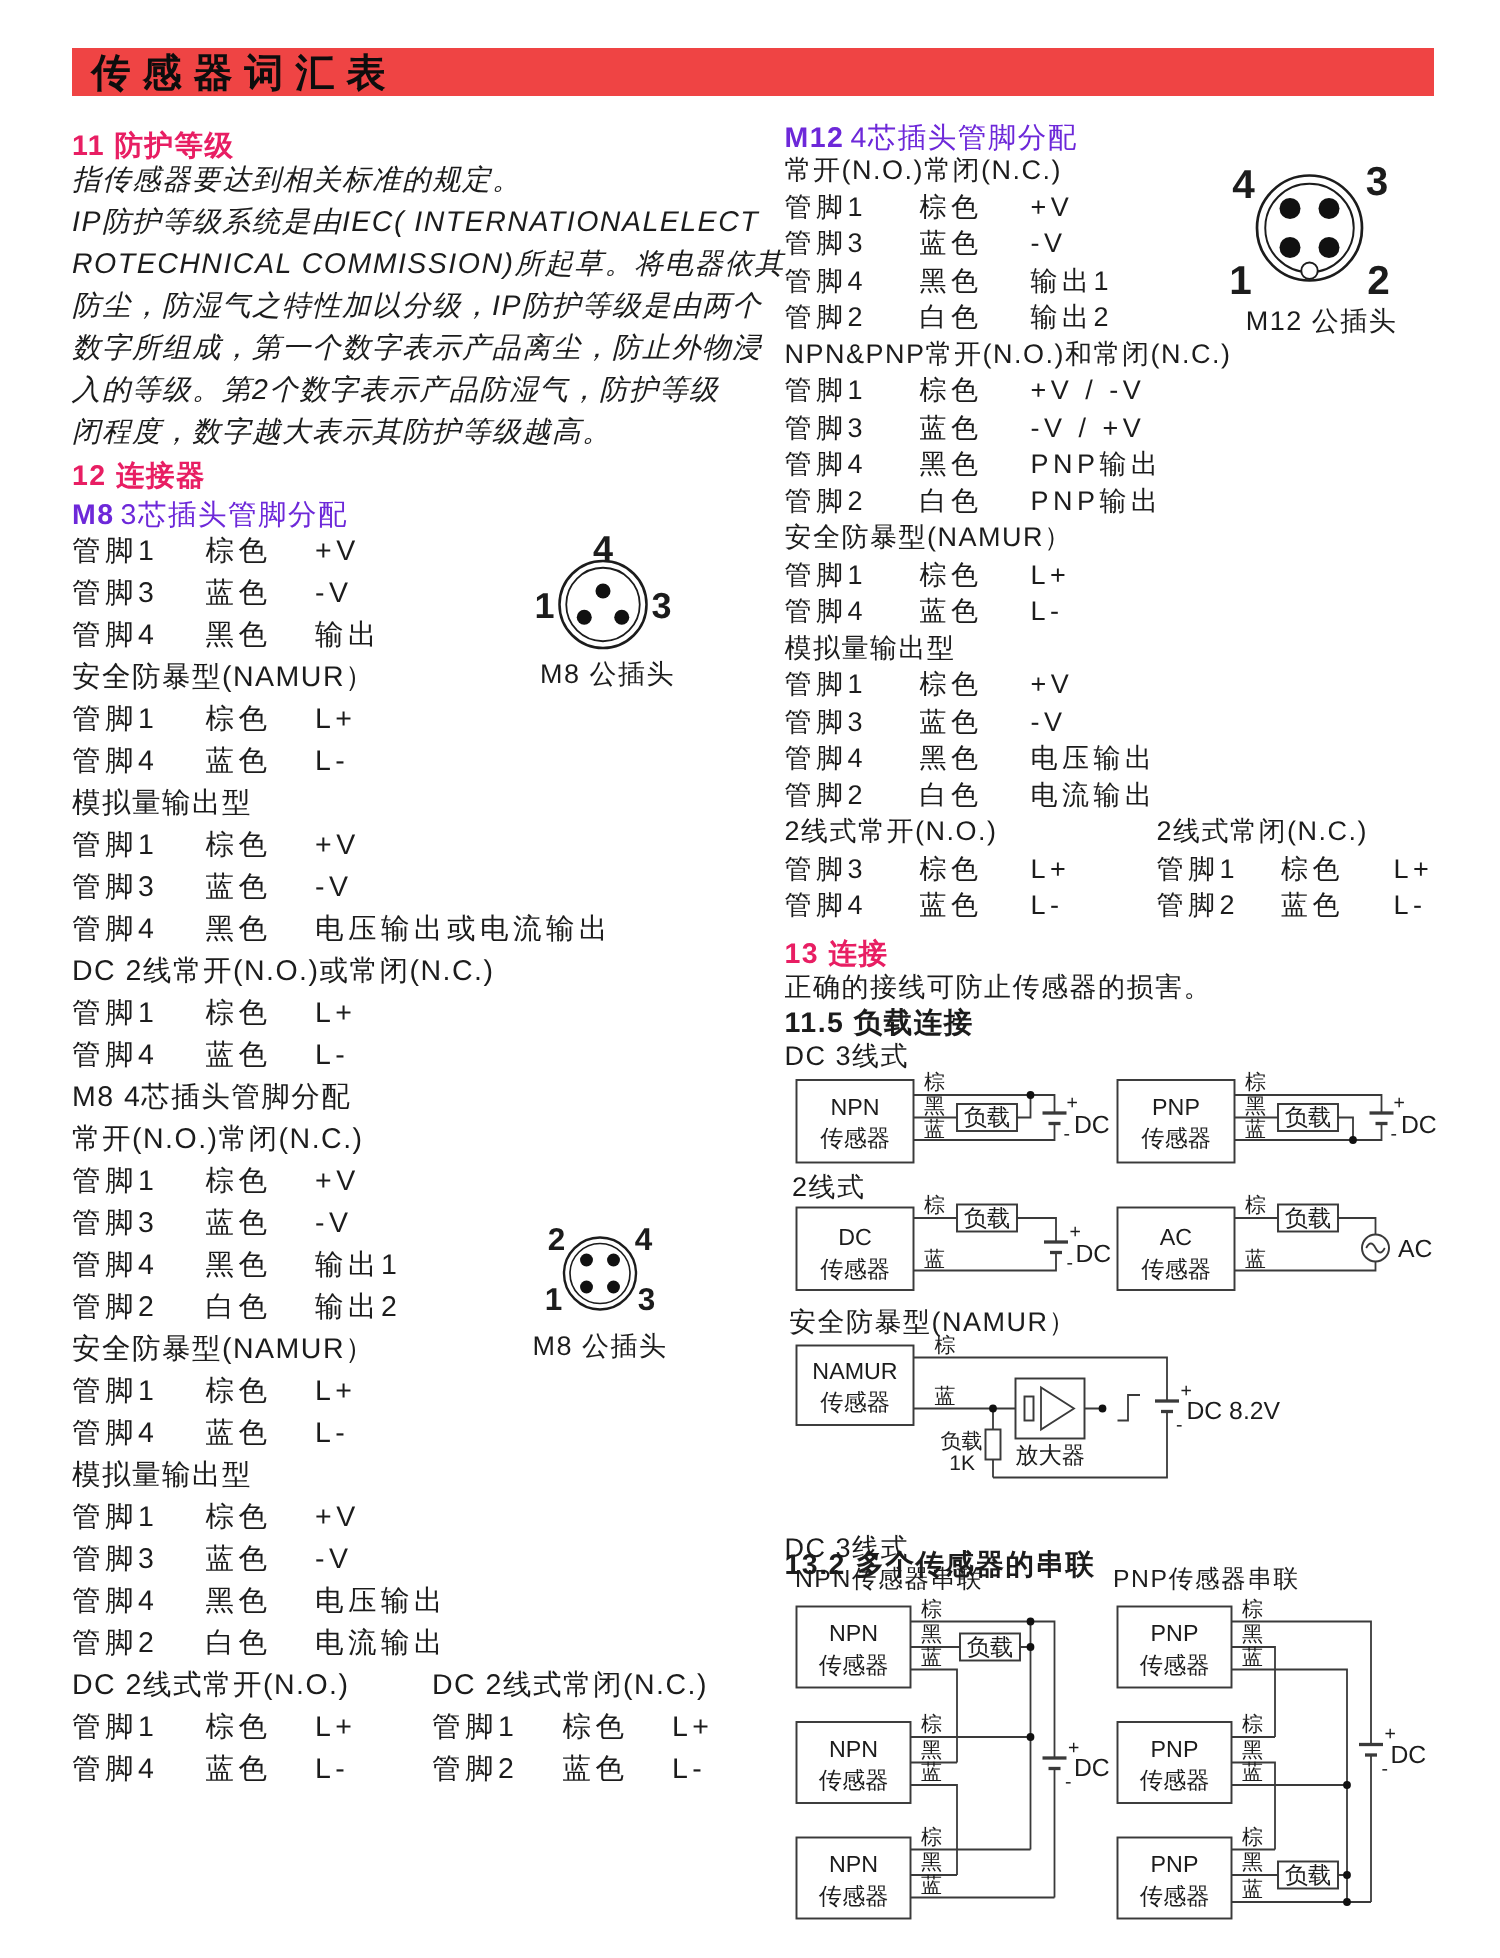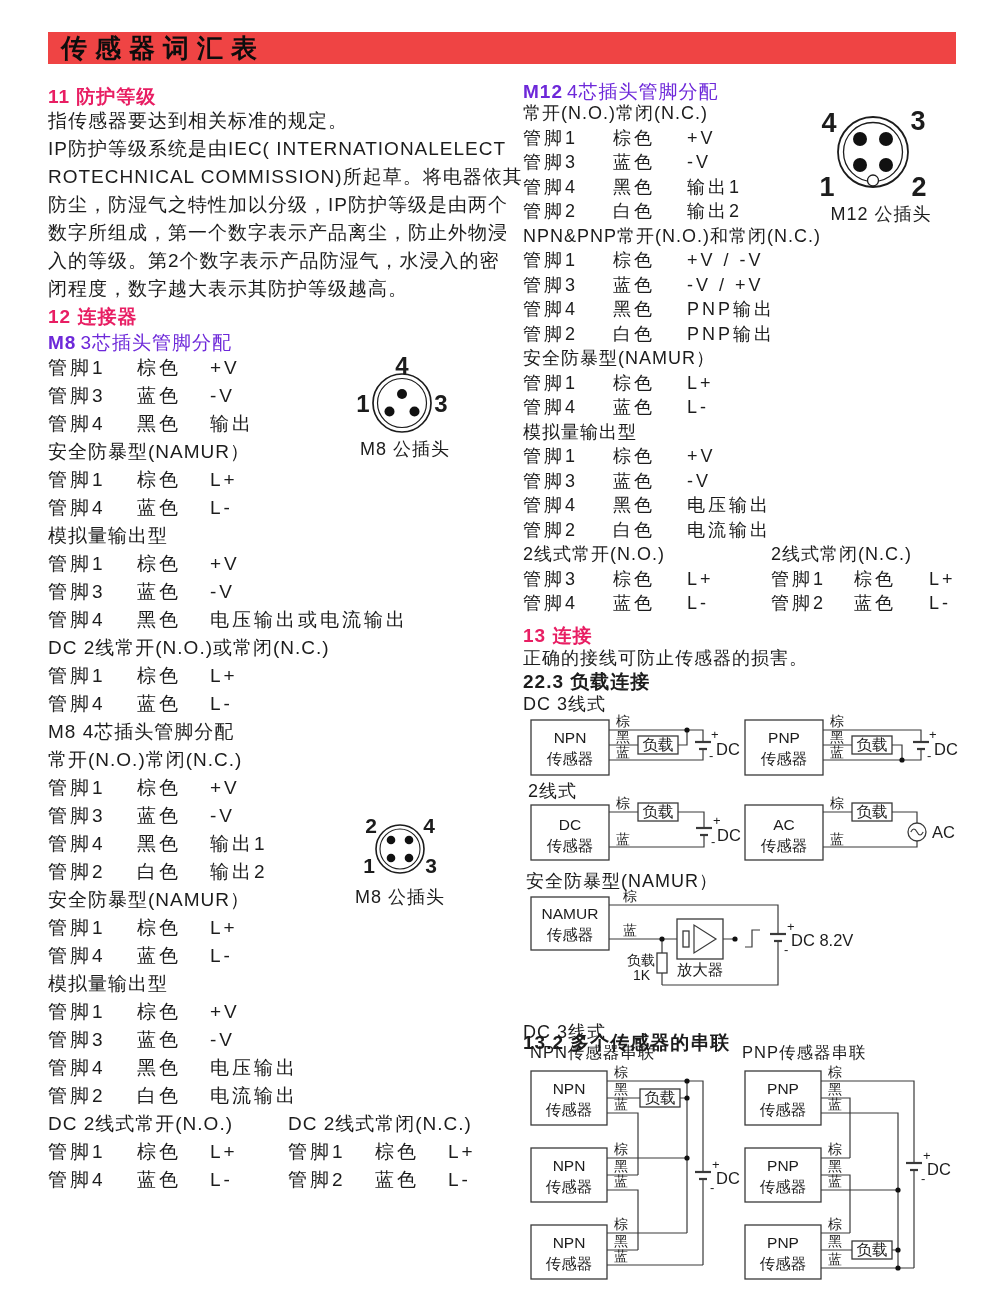--- a/index.html
+++ b/index.html
@@ -16,21 +16,21 @@
   .lcol .line{height:28px;line-height:28px;font-size:19px;}
   .rcol .line{height:24.5px;line-height:24.5px;font-size:18px;}
   .line.sub{letter-spacing:1px;}
   .cell{position:absolute;white-space:nowrap;letter-spacing:3px;}
   .cell.subsp{letter-spacing:1px;}
   .c0{left:0;}
   .c1{left:89px;}.c2{left:162px;}
   .rcol .c1{left:90px;}.rcol .c2{left:164px;}
   .lcol .d0{left:240px;}.lcol .d1{left:327px;}.lcol .d2{left:400px;}
   .rcol .d0{left:248px;}.rcol .d1{left:331px;}.rcol .d2{left:406px;}
-  .para{position:absolute;}
+  .para{position:absolute;font-style:italic;}
   .para .line{height:28px;line-height:28px;font-size:19px;letter-spacing:1px;}
   .tline{position:absolute;font-size:18px;letter-spacing:1px;white-space:nowrap;}
   .tline.bold{font-weight:bold;font-size:19px;}
   .tline.small{font-size:16.5px;}
   svg{position:absolute;overflow:visible;}
   svg text{font-family:"Liberation Sans","DejaVu Sans",sans-serif;fill:#1c1c1c;}
   .dg-line{stroke:#3a3a3a;stroke-width:1.2;fill:none;}
   .dg-box{stroke:#3a3a3a;stroke-width:1.3;fill:#ffffff;}
   .dg-bat{stroke:#3a3a3a;stroke-width:2.2;}
   .dg-dot{fill:#111;}
@@ -52,21 +52,21 @@
     <span>传感器词汇表</span>
   </div>
 
   <div class="hpink" style="left:48px;top:84px">11 防护等级</div>
   <div class="para lcol" style="left:48px;top:107px;width:470px">
       <div class="line sub">指传感器要达到相关标准的规定。</div>
       <div class="line sub">IP防护等级系统是由IEC( INTERNATIONALELECT</div>
       <div class="line sub">ROTECHNICAL COMMISSION)所起草。将电器依其</div>
       <div class="line sub">防尘，防湿气之特性加以分级，IP防护等级是由两个</div>
       <div class="line sub">数字所组成，第一个数字表示产品离尘，防止外物浸</div>
-      <div class="line sub">入的等级。第2个数字表示产品防湿气，水浸入的密</div>
+      <div class="line sub">入的等级。第2个数字表示产品防湿气，防护等级</div>
       <div class="line sub">闭程度，数字越大表示其防护等级越高。</div>
     </div>
   <div class="hpink" style="left:48px;top:304px">12 连接器</div>
   <div class="horange" style="left:48px;top:330px"><b>M8</b><span>3芯插头管脚分配</span></div>
   <div class="col lcol" style="left:48px;top:354px;width:470px">
       <div class="line">
         <span class="cell c0">管脚1</span>
         <span class="cell c1">棕色</span>
         <span class="cell c2">+V</span>
       </div>
@@ -334,21 +334,21 @@
     </g>
     <text class="cnum" x="24" y="34" font-size="27">4</text>
     <text class="cnum" x="113" y="32" font-size="27">3</text>
     <text class="cnum" x="22" y="98" font-size="27">1</text>
     <text class="cnum" x="114" y="98" font-size="27">2</text>
     <text class="cap" x="76" y="122" font-size="19">M12 公插头</text>
   </svg>
 
   <div class="hpink" style="left:523px;top:623px">13 连接</div>
   <div class="tline" style="left:523px;top:646px">正确的接线可防止传感器的损害。</div>
-  <div class="tline bold" style="left:523px;top:669px">22.3 负载连接</div>
+  <div class="tline bold" style="left:523px;top:669px">11.5 负载连接</div>
   <div class="tline" style="left:523px;top:692px">DC 3线式</div>
 
   <svg style="left:528px;top:712px" width="215" height="80" viewBox="0 0 215 80">
     <g>
       <path class="dg-line" d="M81,18 H175 V30 M81,33 H110 M150,33 H159 V18 M81,48 H175 V37"></path>
       <line class="dg-bat" x1="167" y1="30" x2="183" y2="30"></line>
       <line class="dg-bat" x1="171" y1="37" x2="179" y2="37"></line>
       <circle class="dg-dot" cx="159" cy="18" r="2.6"></circle>
     </g>
     <rect class="dg-box" x="3" y="8" width="78" height="55"></rect>

